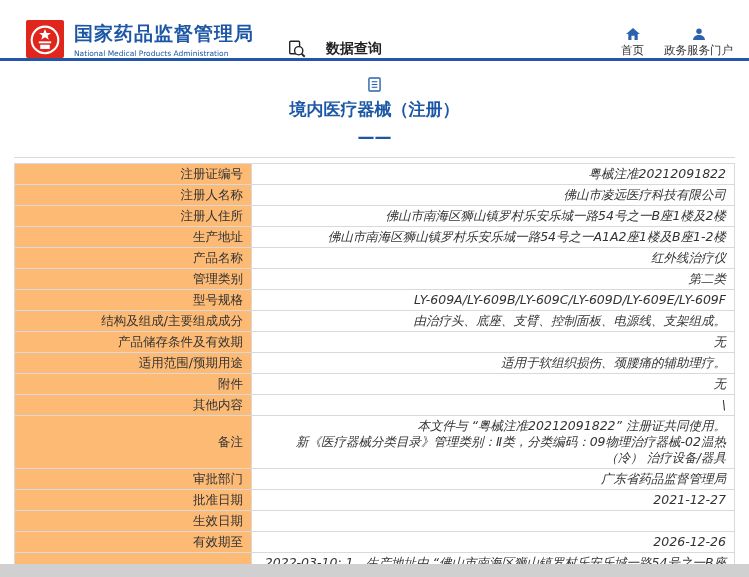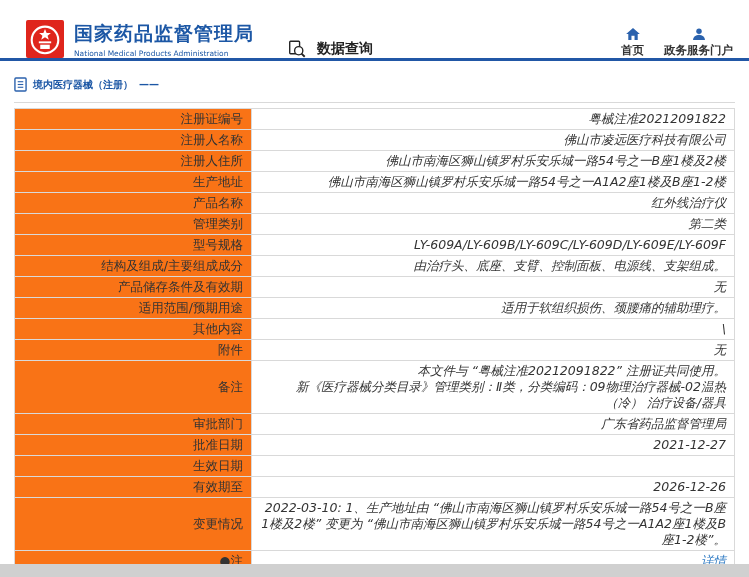--- a/index.html
+++ b/index.html
@@ -17,56 +17,57 @@
     height: 61px;
     padding: 0 16px 0 26px;
     background: #fff;
     border-bottom: 3px solid #2157a6;
   }
   .emblem { width: 38px; height: 38px; flex: 0 0 auto; }
   .org-names { margin-left: 10px; }
   .org-cn { font-size: 19px; font-weight: bold; color: #1c57a5; letter-spacing: 1px; white-space: nowrap; }
   .org-en { font-size: 7.5px; color: #1c57a5; margin-top: 2px; white-space: nowrap; }
   .data-query {
-    display: flex; align-items: center; gap: 11px;
+    display: flex; align-items: center; gap: 20px;
     margin-left: 34px;
     font-size: 14px; font-weight: bold; color: #222;
     cursor: pointer; white-space: nowrap; margin-top: 40px;
   }
-  .header-right { margin-left: auto; display: flex; gap: 20px; font-weight: bold; }
+  .header-right { margin-left: auto; display: flex; gap: 20px; }
   .nav-item {
     display: flex; flex-direction: column; align-items: center; gap: 3px;
     font-size: 11.5px; color: #333; text-decoration: none; cursor: pointer; white-space: nowrap;
   }
   .main { padding: 12px 14px 0 14px; }
   .title-bar {
     display: flex; align-items: center; gap: 6px;
-    font-size: 10px; font-weight: bold; color: #1c57a5;
+    font-size: 17px; font-weight: bold; color: #1c57a5;
     padding: 4px 0 10px 0;
     border-bottom: 1px solid #d9d9d9;
+    flex-direction: column;
   }
   .title-bar .sep { font-weight: bold; }
   .info-table {
     width: 100%;
     border-collapse: collapse;
     font-size: 12.5px;
     color: #333;
     margin-top: 5px;
   }
   .info-table th, .info-table td {
     border: 1px solid #d9d9d9;
     padding: 2px 8px;
     line-height: 16px;
     vertical-align: middle;
   }
   .info-table th {
     width: 237px;
     text-align: right;
     font-weight: normal;
-    background: #f97316;
+    background: #fdba74;
   }
   .info-table td { text-align: right; white-space: pre-line; font-style: italic; }
   .detail-link { color: #2f7bc4; text-decoration: none; cursor: pointer; }
   .footer-strip {
     position: absolute; left: 0; right: 0; bottom: 0;
     height: 13px; background: #d0d0d0;
   }
   .icon-svg { display: block; }
 </style>
 </head>
@@ -177,27 +178,27 @@
     <th>产品储存条件及有效期</th>
     <td>无</td>
   </tr>
 
   <tr>
     <th>适用范围/预期用途</th>
     <td>适用于软组织损伤、颈腰痛的辅助理疗。</td>
   </tr>
 
   <tr>
+    <th>附件</th>
+    <td>无</td>
+  </tr>
+
+  <tr>
     <th>其他内容</th>
     <td>\</td>
-  </tr>
-
-  <tr>
-    <th>附件</th>
-    <td>无</td>
   </tr>
 
   <tr>
     <th>备注</th>
     <td>本文件与 “粤械注准20212091822” 注册证共同使用。
 新《医疗器械分类目录》管理类别：Ⅱ类，分类编码：09物理治疗器械-02温热（冷） 治疗设备/器具</td>
   </tr>
 
   <tr>
     <th>审批部门</th>

